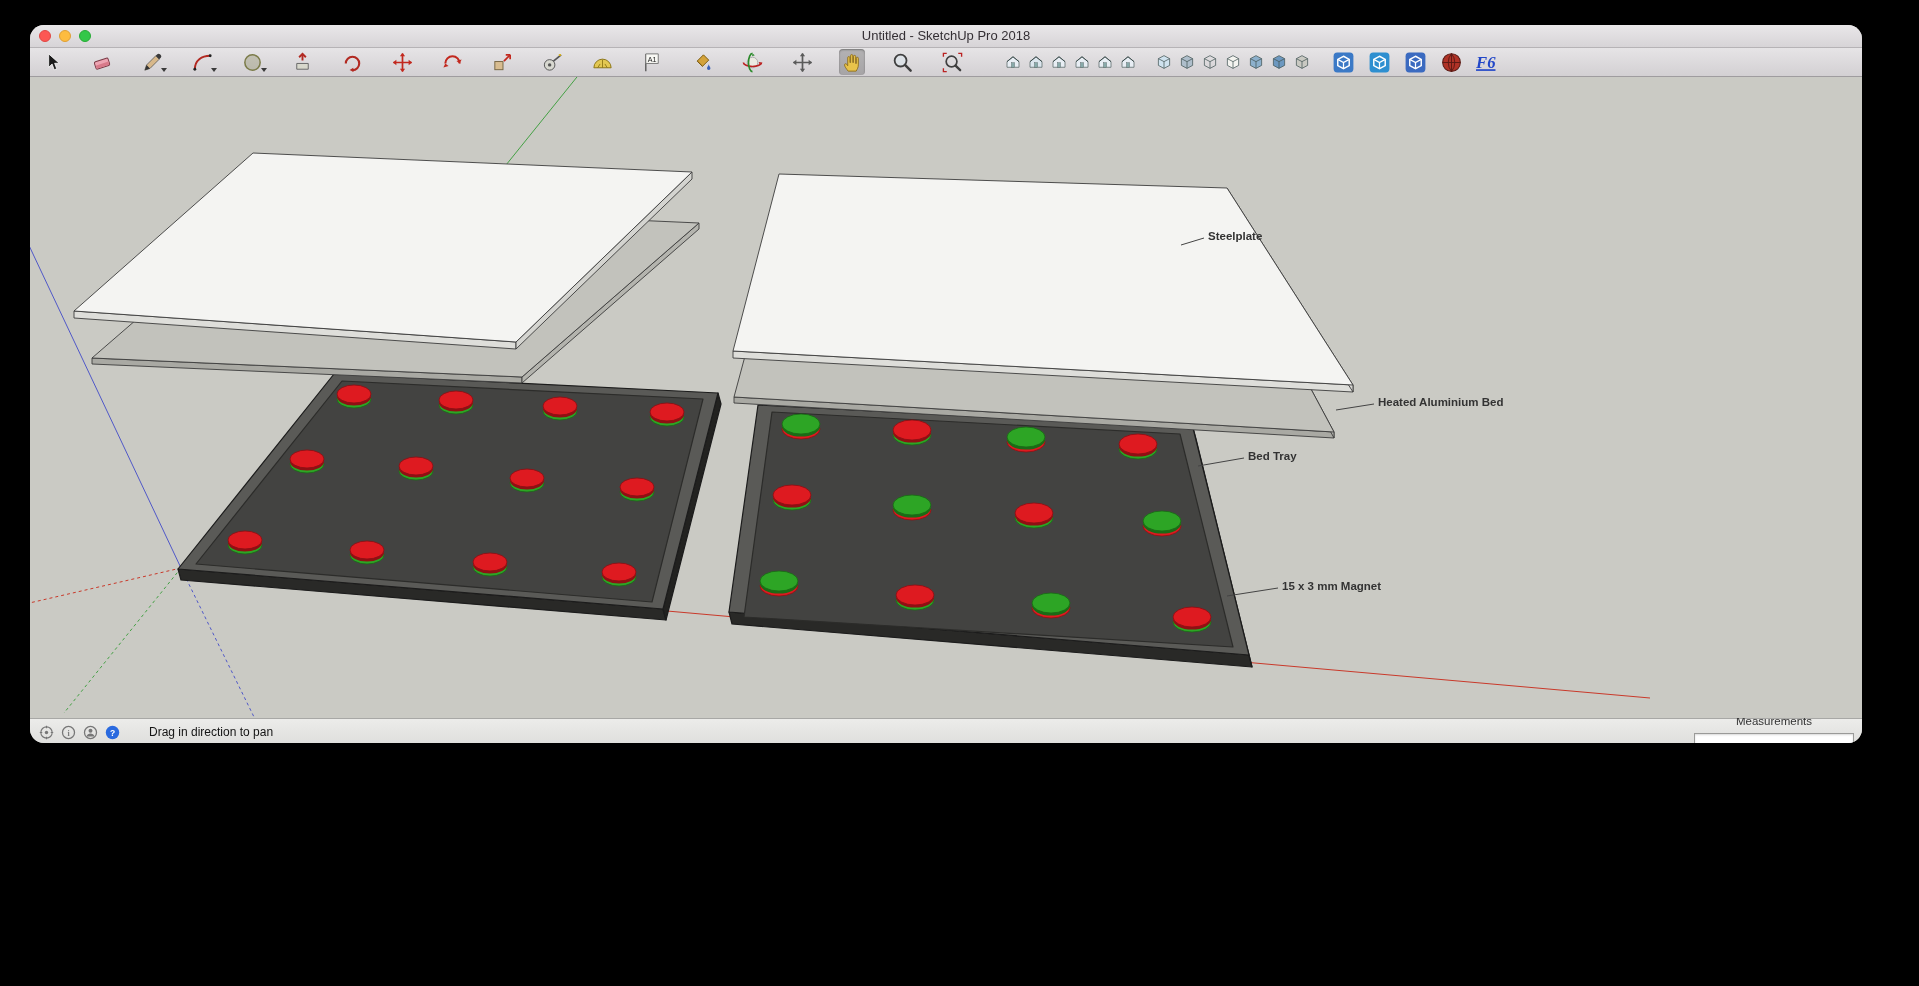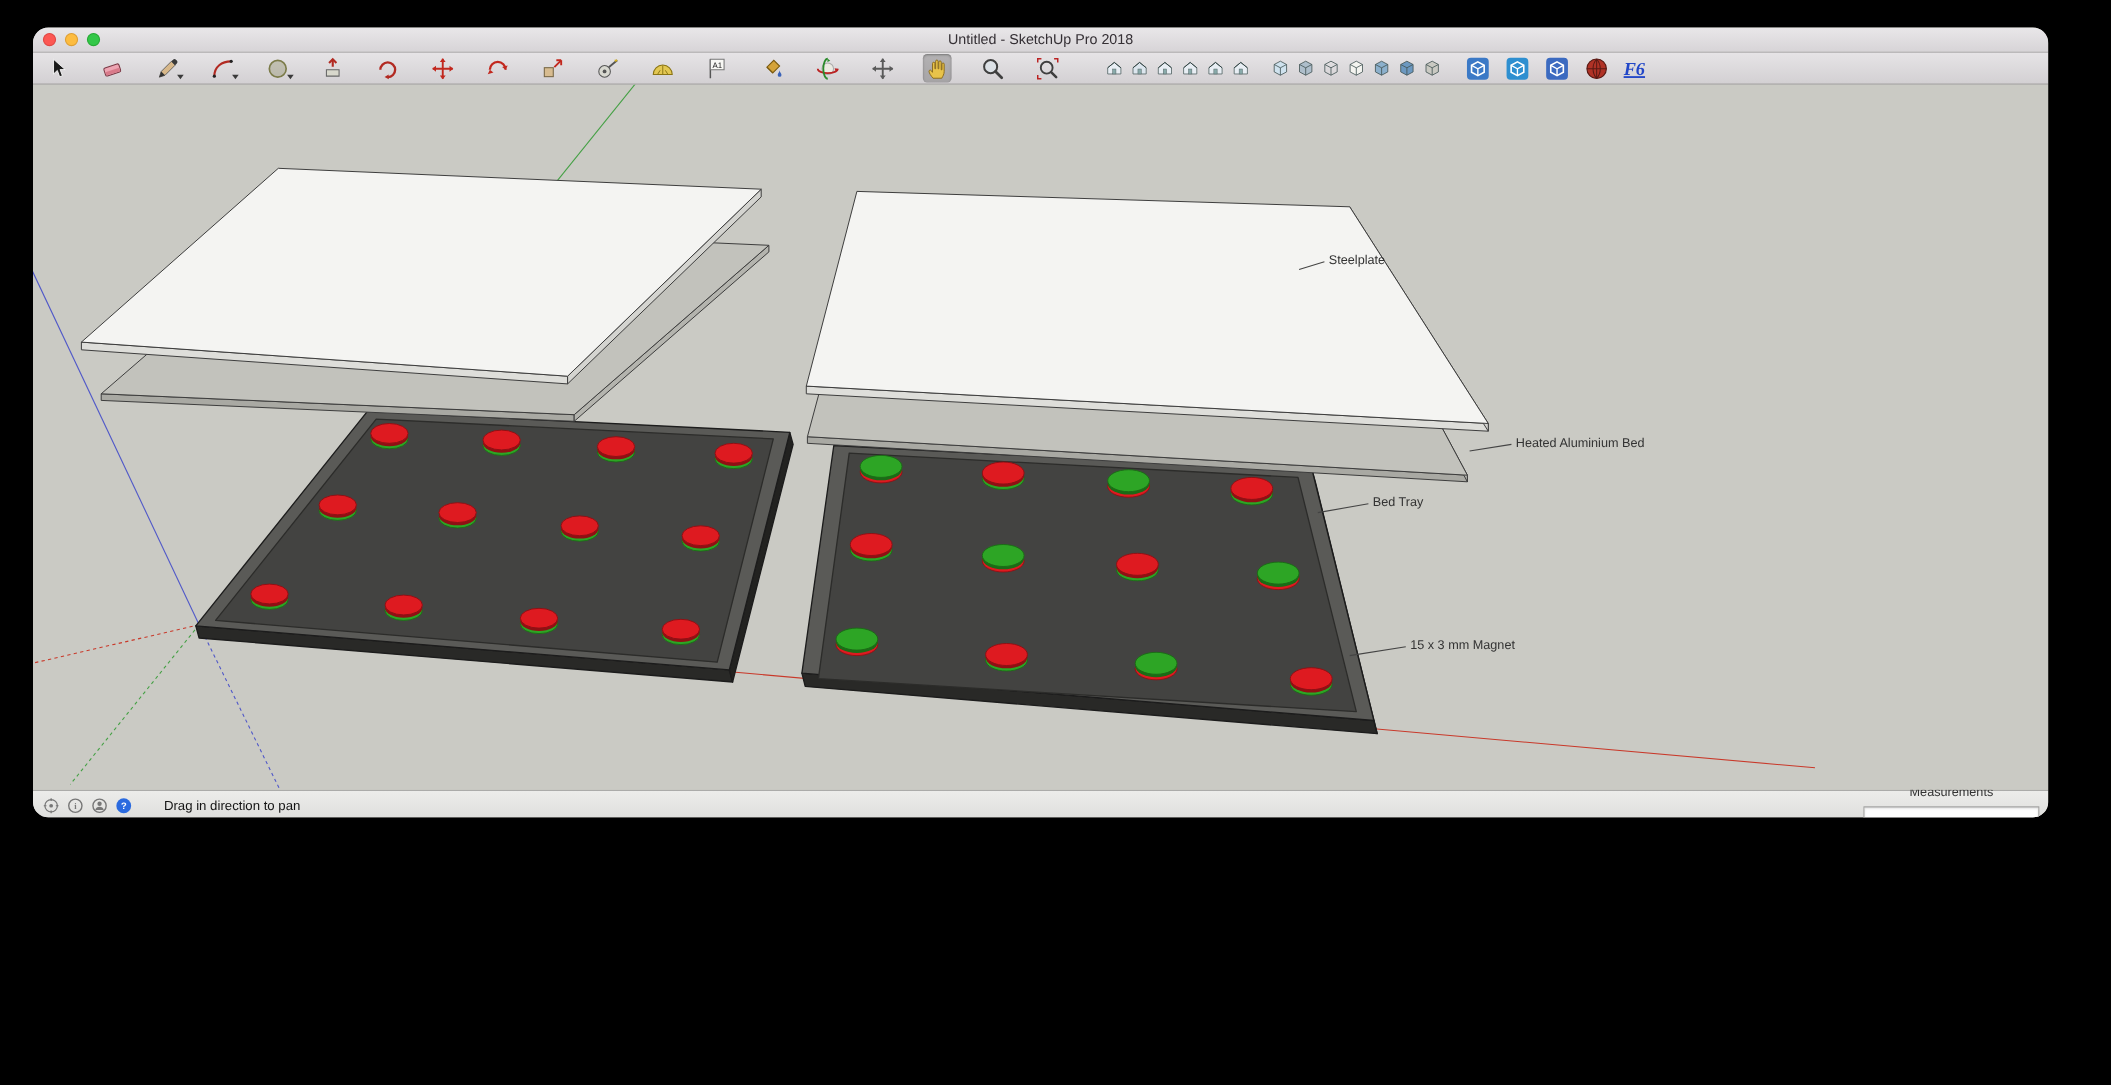--- a/index.html
+++ b/index.html
@@ -26,21 +26,21 @@
     width:26px;height:26px;border-radius:4px;cursor:default;}
   .tool svg{width:23px;height:23px;display:block;}
   .tool-group.sm .tool{width:20px;height:22px;}
   .tool-group.sm .tool svg{width:18px;height:18px;}
   .tool-group.md .tool{width:28px;height:43px;justify-content:flex-end;}
   .tool-group.md .tool svg{width:25px;height:25px;}
   .tool.active{background:rgba(50,50,52,.28);box-shadow:inset 0 1px 2px rgba(0,0,0,.35);}
   .caret{position:absolute;right:-2px;bottom:3px;width:0;height:0;
     border-left:3px solid transparent;border-right:3px solid transparent;border-top:4px solid #3a3a3a;}
   
-  .viewport{position:relative;height:641px;background:#cacac4;}
+  .viewport{position:relative;height:641px;background:#cacac4;font-weight:bold;}
   .viewport svg{position:absolute;left:0;top:0;}
   .viewport text{font-family:"Liberation Sans","DejaVu Sans",sans-serif;}
   
   .statusbar{height:26px;background:linear-gradient(#ececea,#dededc);border-top:1px solid #a8a8a6;
     display:flex;align-items:center;padding:0 8px;}
   .status-icons{display:flex;align-items:center;gap:5px;}
   .status-icons svg{width:17px;height:17px;display:block;}
   .status-hint{margin-left:28px;font-size:12px;color:#141414;}
   .status-right{margin-left:auto;display:flex;align-items:center;gap:6px;flex-direction:column;}
   .measure-label{font-size:11.5px;color:#333;}

